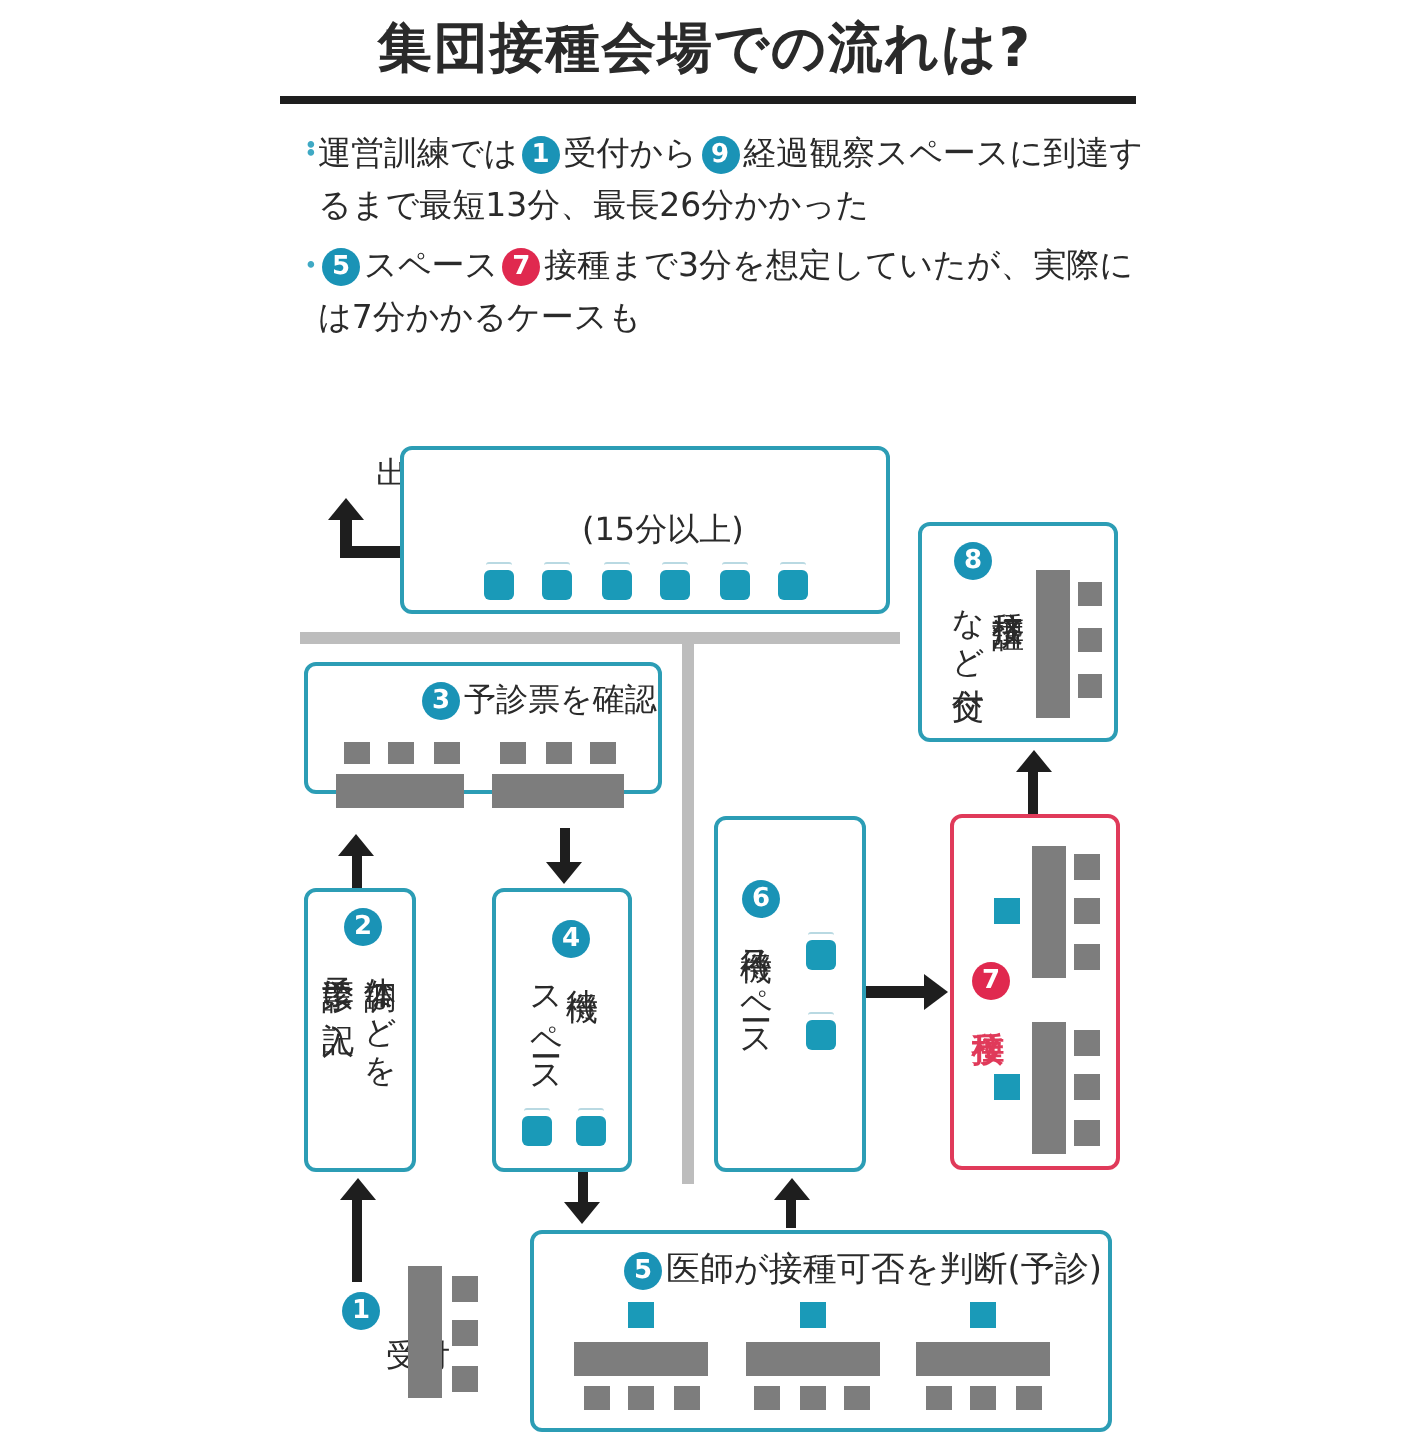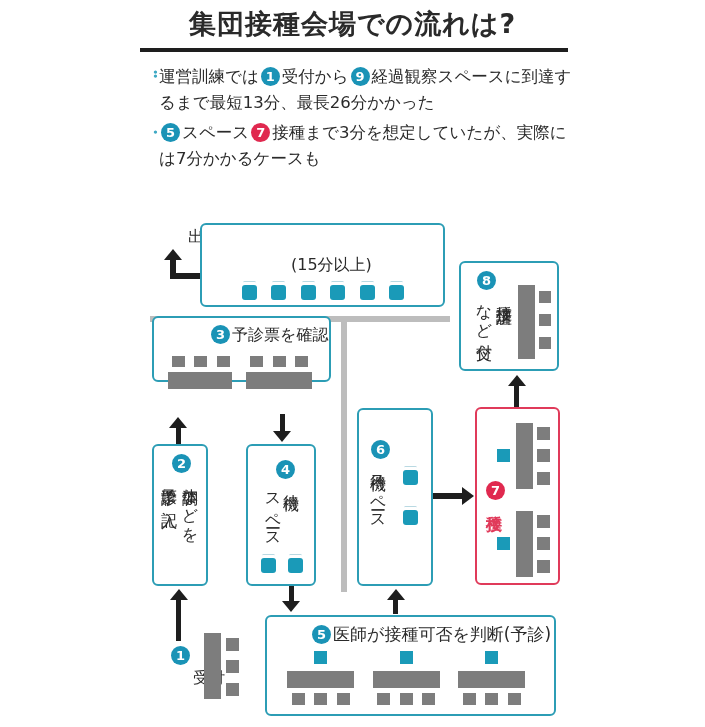--- a/index.html
+++ b/index.html
@@ -65,21 +65,21 @@
   <div class="vtext abs" style="left:14px; top:30px;">など交付</div>
   <div class="gray" style="left:57px; top:22px; width:17px; height:74px;"></div>
   <div class="gray" style="left:78px; top:28px; width:12px; height:12px;"></div>
   <div class="gray" style="left:78px; top:51px; width:12px; height:12px;"></div>
   <div class="gray" style="left:78px; top:74px; width:12px; height:12px;"></div>
 </div>
 
 <div class="tri-up" style="left:508px; top:375px;"></div>
 <div class="arrow-line" style="left:514px; top:385px; width:5px; height:22px;"></div>
 
-<div class="box" style="left:152px; top:316px; width:179px; height:66px;">
+<div class="box" style="left:152px; top:331px; width:179px; height:66px;">
   <div class="label" style="left:24px; top:7px;">
     <span class="num">3</span><span>予診票を確認</span>
   </div>
   <div class="gray" style="left:18px; top:38px; width:13px; height:11px;"></div>
   <div class="gray" style="left:40px; top:38px; width:13px; height:11px;"></div>
   <div class="gray" style="left:63px; top:38px; width:13px; height:11px;"></div>
   <div class="gray" style="left:96px; top:38px; width:13px; height:11px;"></div>
   <div class="gray" style="left:119px; top:38px; width:13px; height:11px;"></div>
   <div class="gray" style="left:141px; top:38px; width:13px; height:11px;"></div>
   <div class="gray" style="left:14px; top:54px; width:64px; height:17px;"></div>

